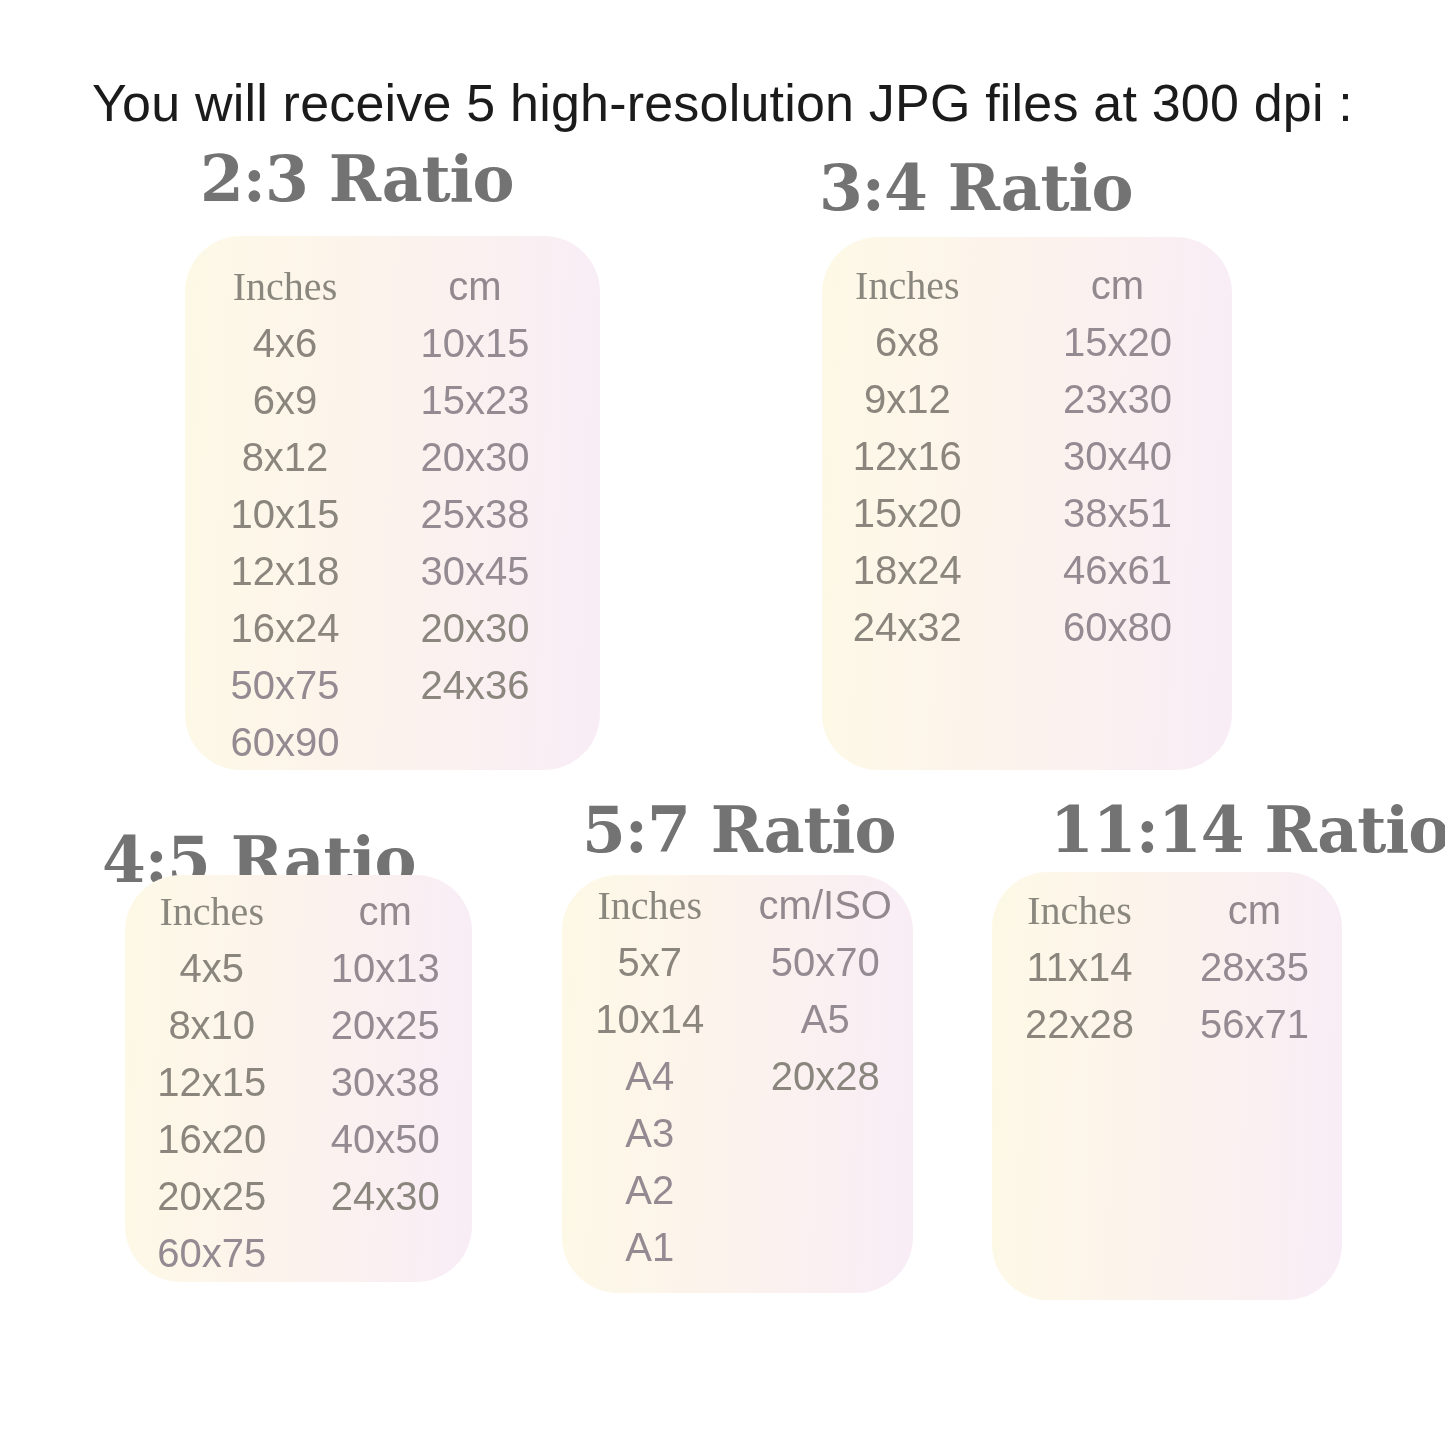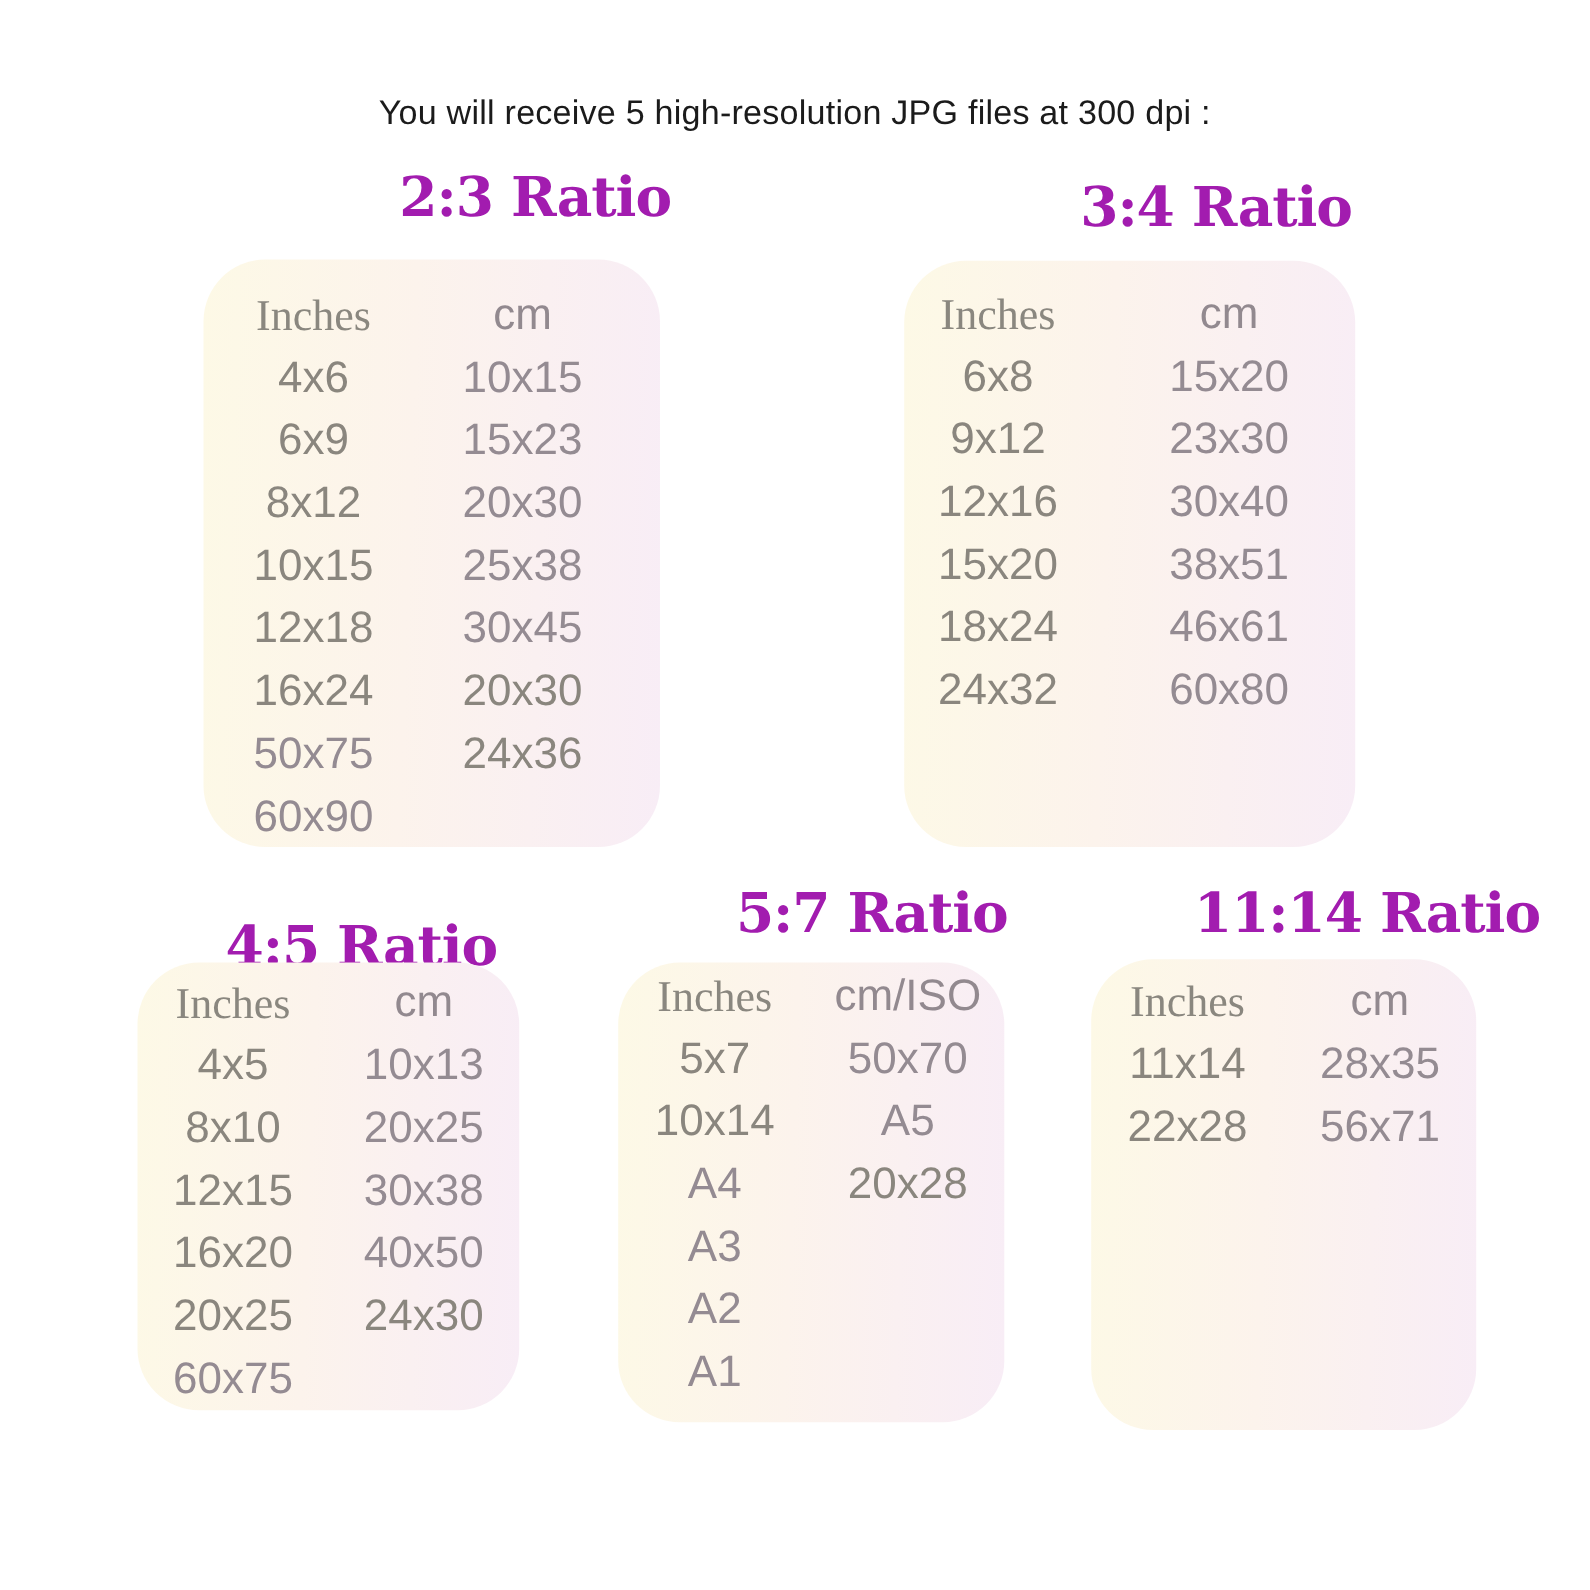--- a/index.html
+++ b/index.html
@@ -10,42 +10,42 @@
     background: #ffffff;
     overflow: hidden;
     font-family: "Liberation Sans", sans-serif;
   }
   .main-title {
     position: absolute;
     top: 78px;
     left: 0;
     width: 100%;
     text-align: center;
-    font-size: 31px;
+    font-size: 52px;
     line-height: 50px;
     font-weight: 500;
     letter-spacing: 0.2px;
     color: #1b1b1b;
     white-space: nowrap;
   }
   .ratio-title {
     position: absolute;
-    text-align: right;
+    text-align: left;
     font-family: "DejaVu Serif", serif;
     font-weight: 700;
-    font-size: 50px;
+    font-size: 63px;
     line-height: 66px;
-    color: #a21caf;
+    color: #737373;
     white-space: nowrap;
     letter-spacing: -1px;
   }
   .t1 { left: 200px;  top: 146px; width: 410px; }
   .t2 { left: 819px;  top: 155px; width: 410px; }
   .t3 { left: 102px;  top: 797px; width: 350px; margin-top: 30px; }
-  .t4 { left: 566px;  top: 797px; width: 350px; }
+  .t4 { left: 582px;  top: 797px; width: 350px; }
   .t5 { left: 1050px; top: 797px; width: 350px; }
 
   .panel {
     position: absolute;
     border-radius: 56px;
     background: linear-gradient(92deg, #fdf9e6 0%, #fcf3ec 45%, #f8edf6 100%);
     box-sizing: border-box;
   }
   .p1 { left: 185px; top: 236px; width: 415px; height: 534px; padding: 22px 30px 0 5px; }
   .p2 { left: 822px; top: 237px; width: 410px; height: 533px; padding: 20px 0 0 28px; }

